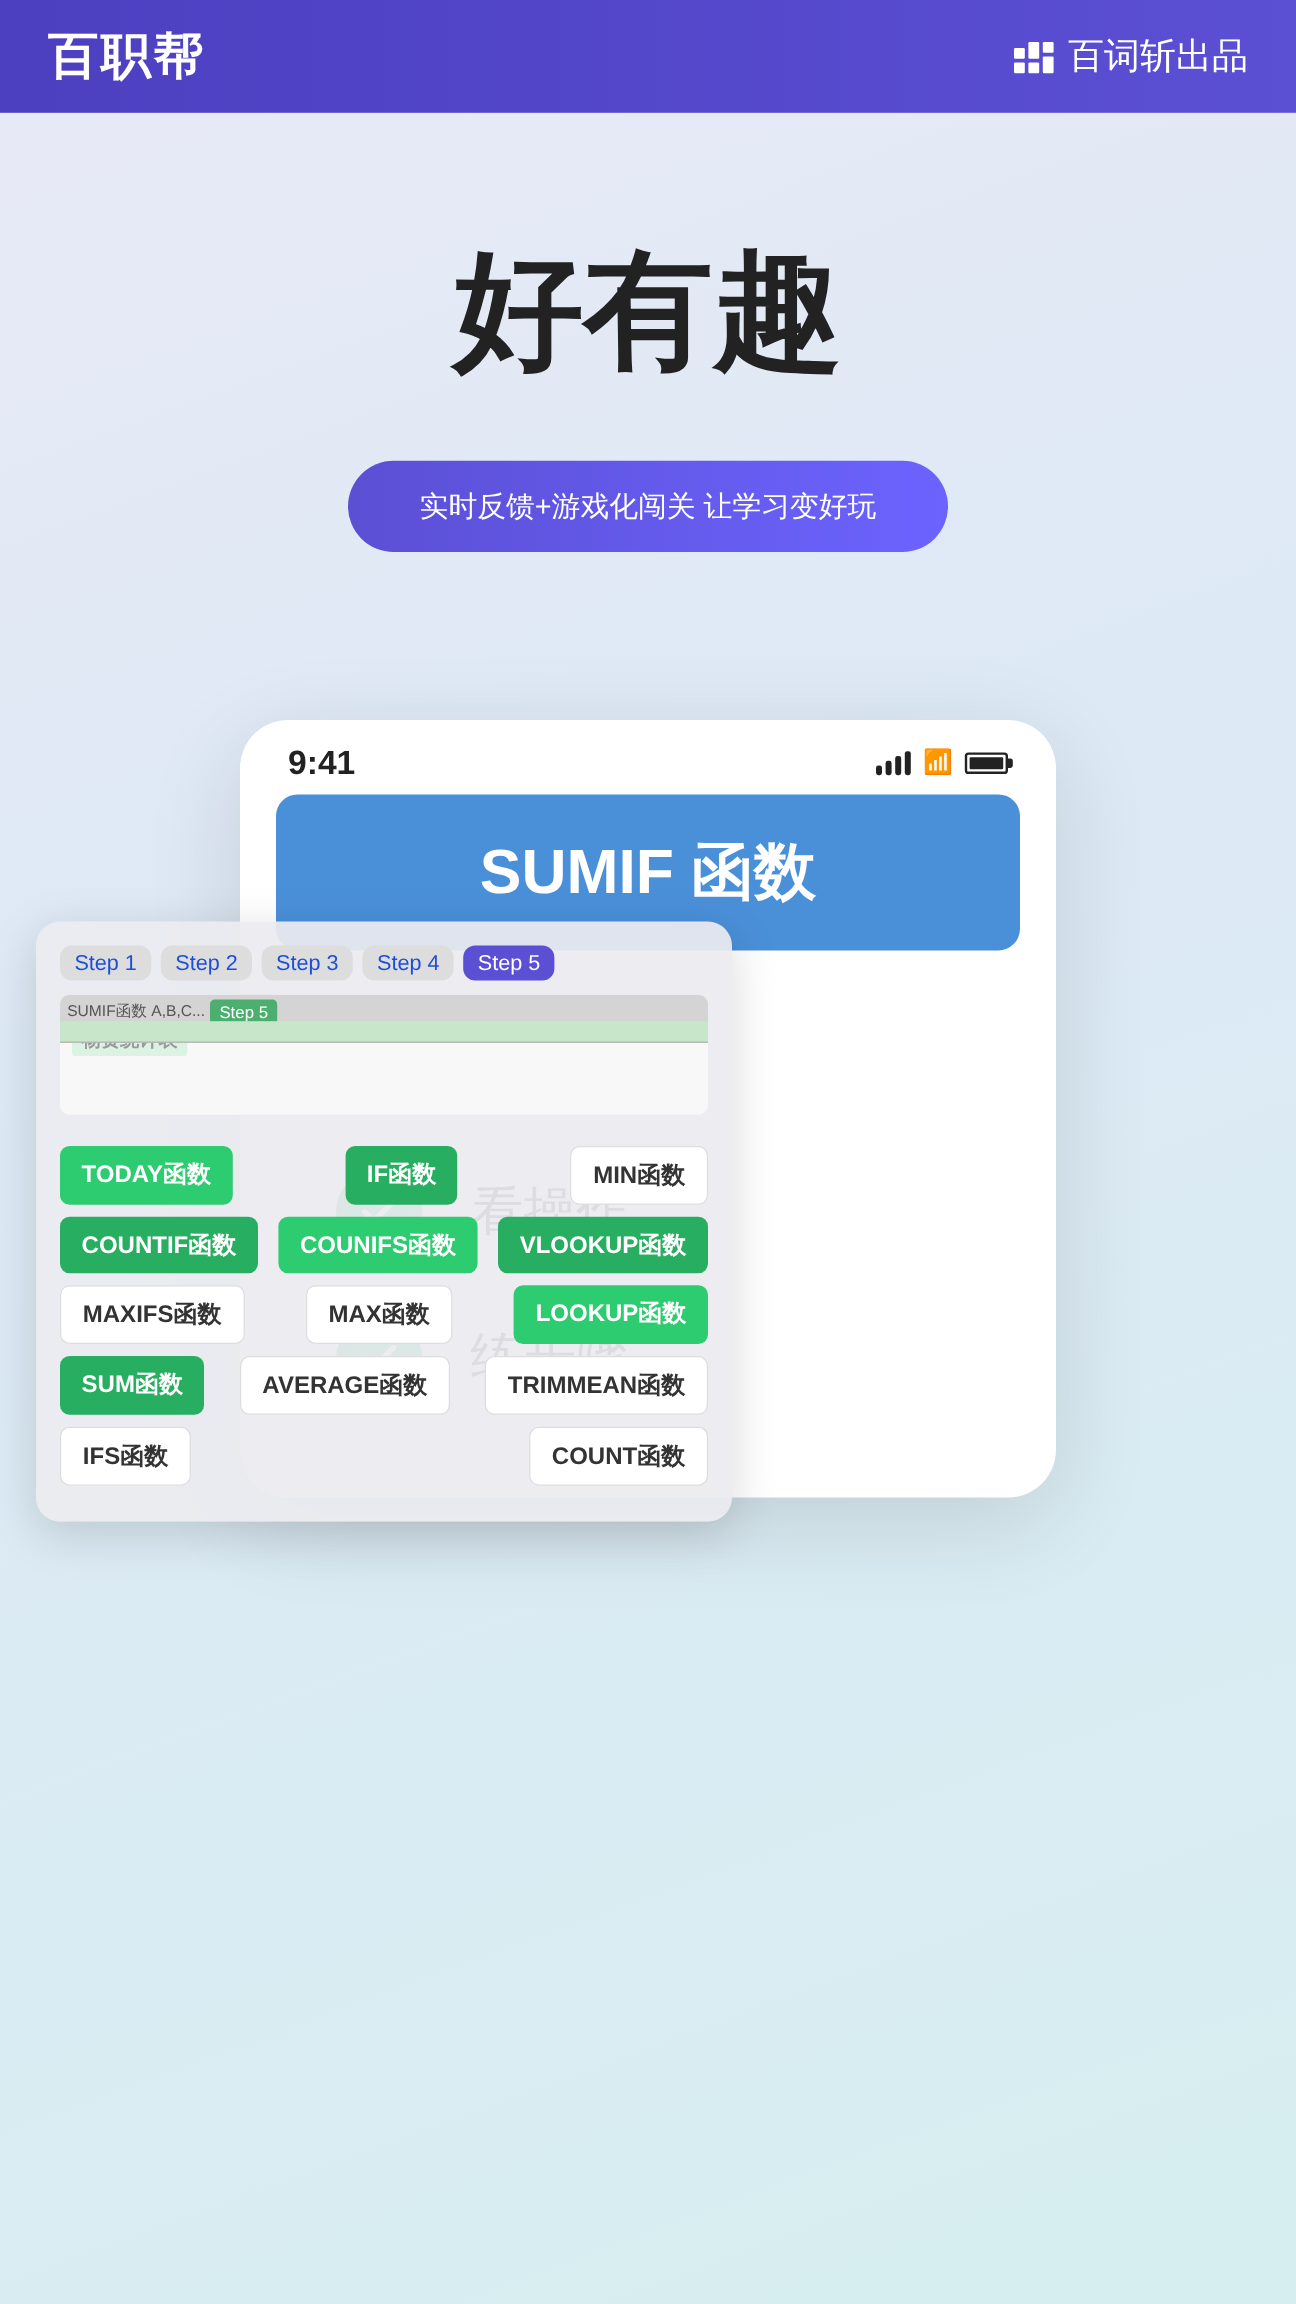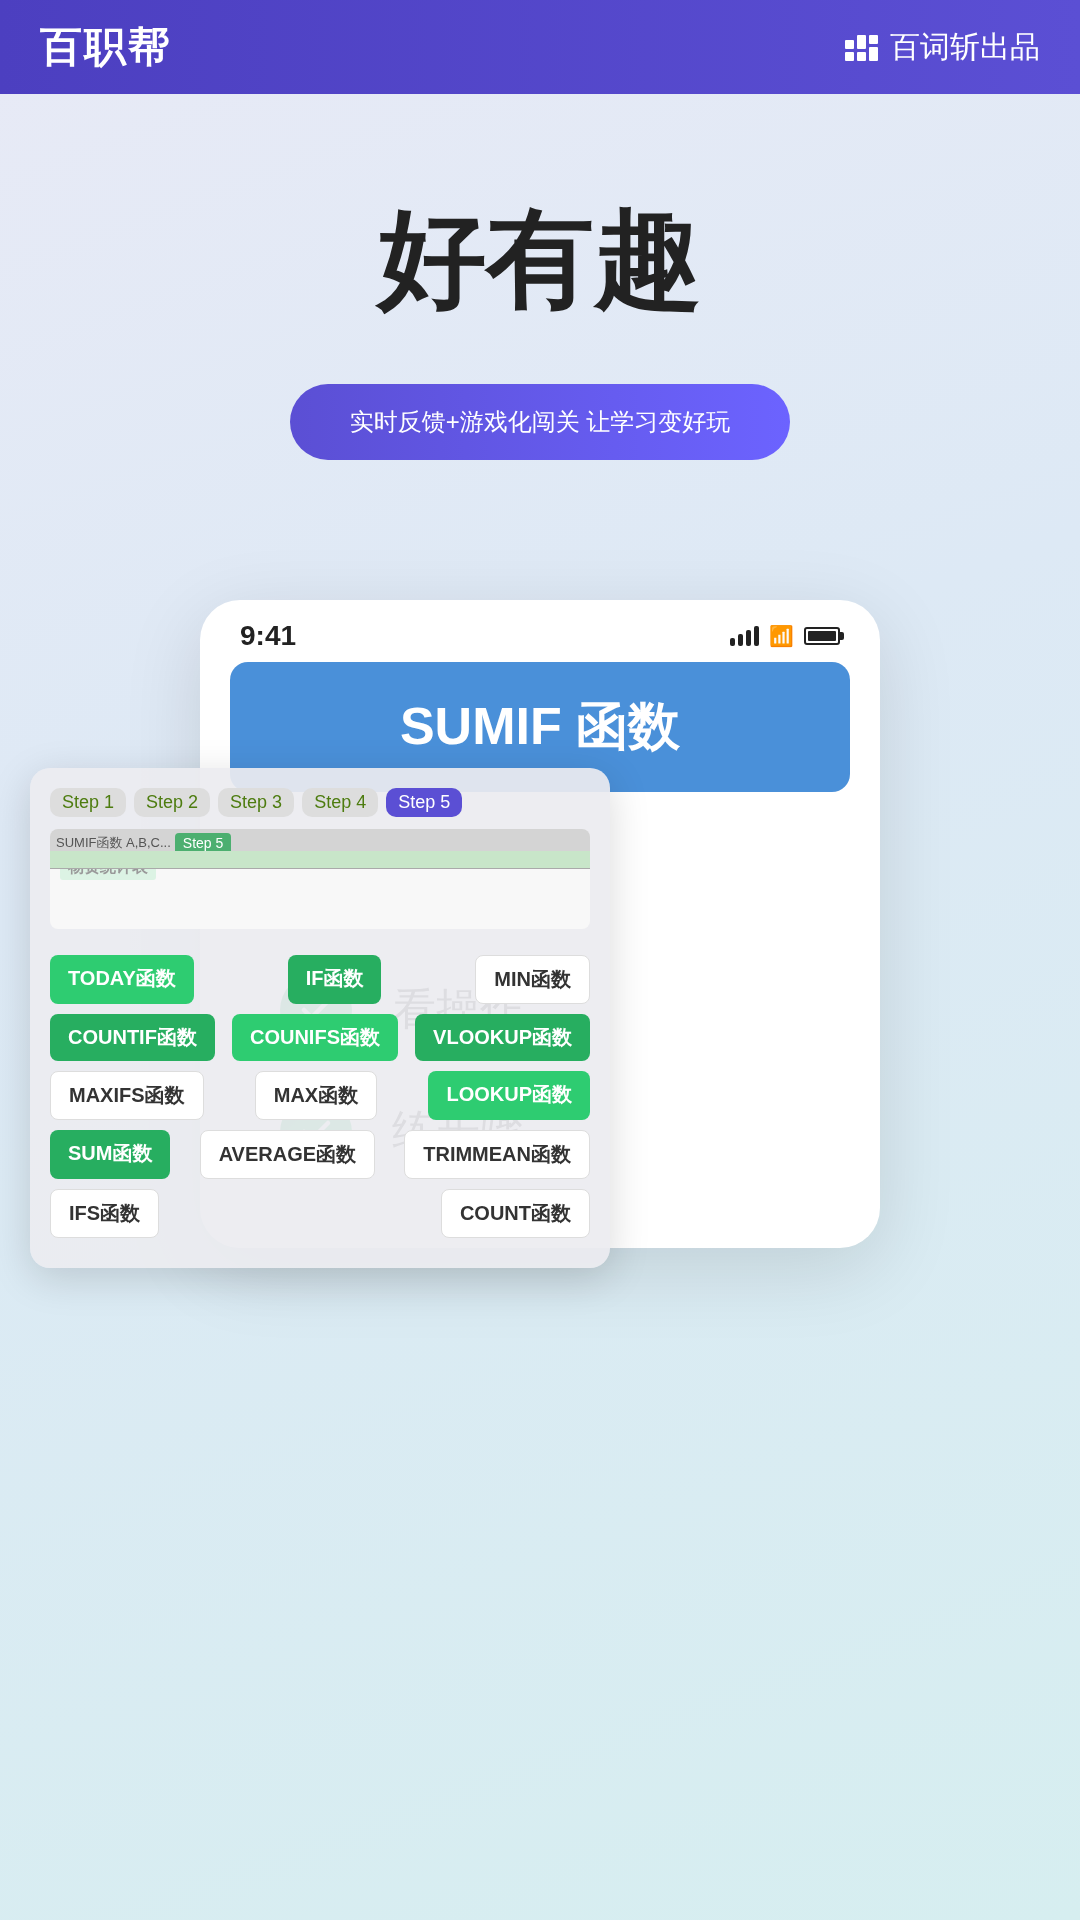--- a/index.html
+++ b/index.html
@@ -177,21 +177,21 @@
       display: flex;
       gap: 8px;
       margin-bottom: 12px;
     }
 
     .step-pill {
       background: #ddd;
       border-radius: 10px;
       padding: 4px 12px;
       font-size: 18px;
-      color: #4d7c0f;
+      color: #1d4ed8;
     }
 
     .step-pill.active {
       background: #5b4fd4;
       color: white;
     }
 
     
     .mini-excel {
       background: #f0f0f0;

